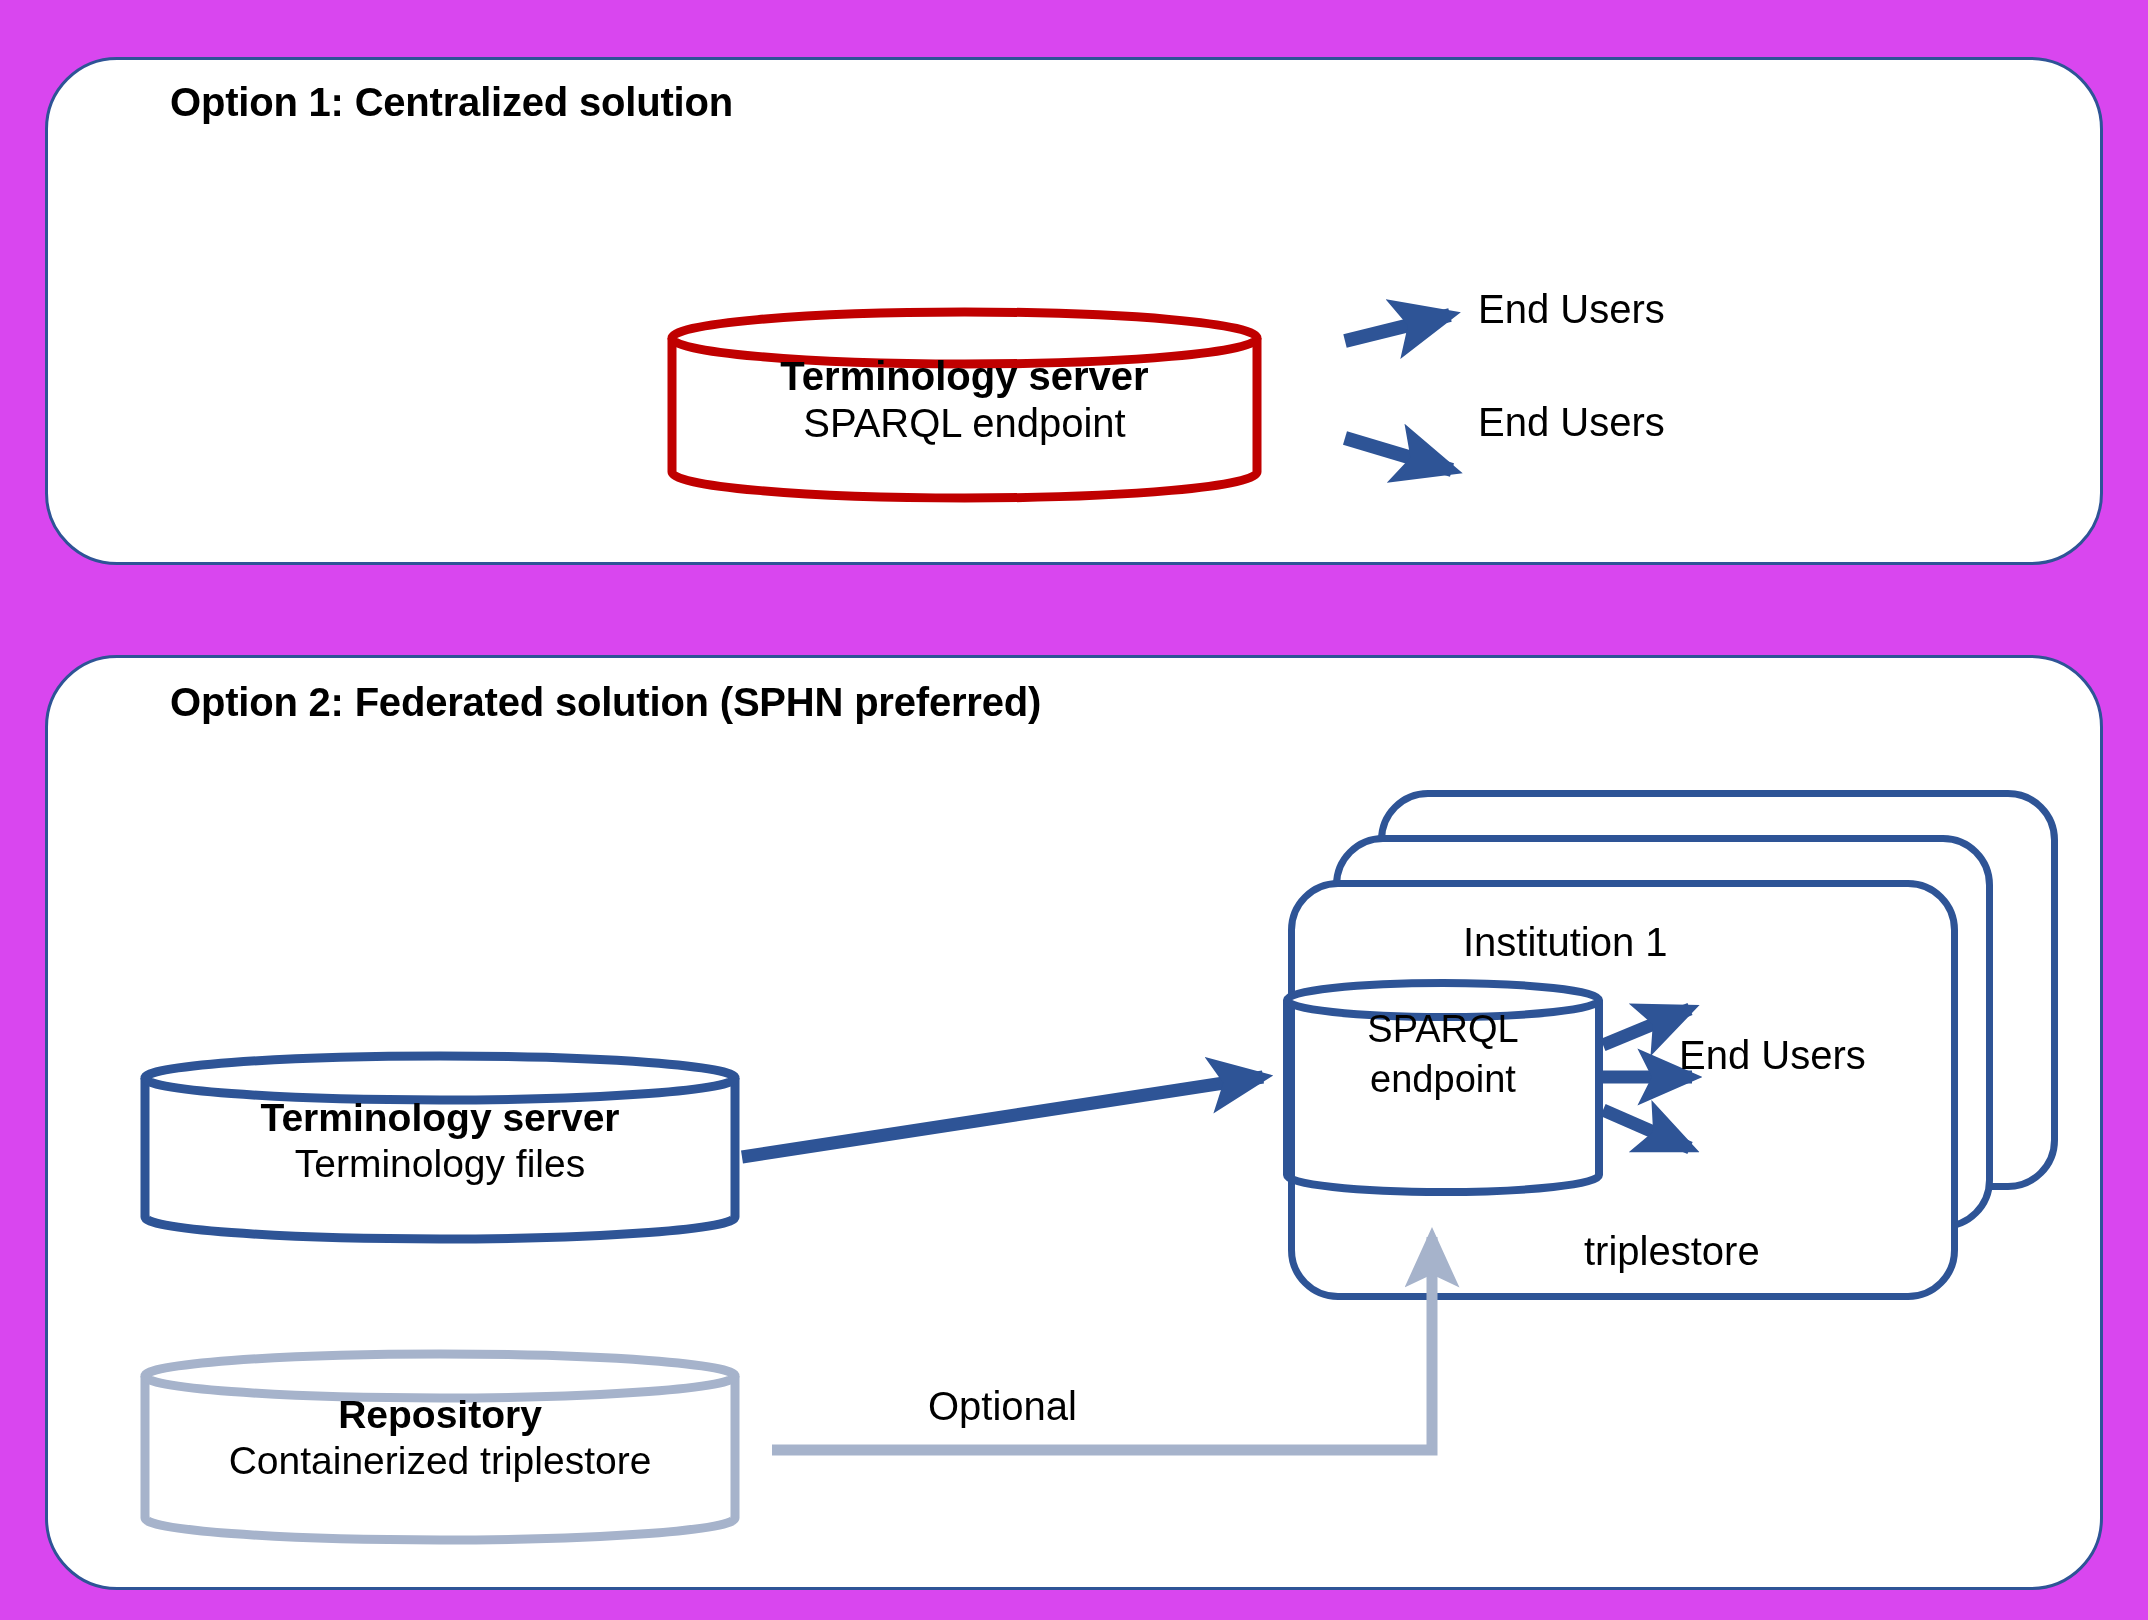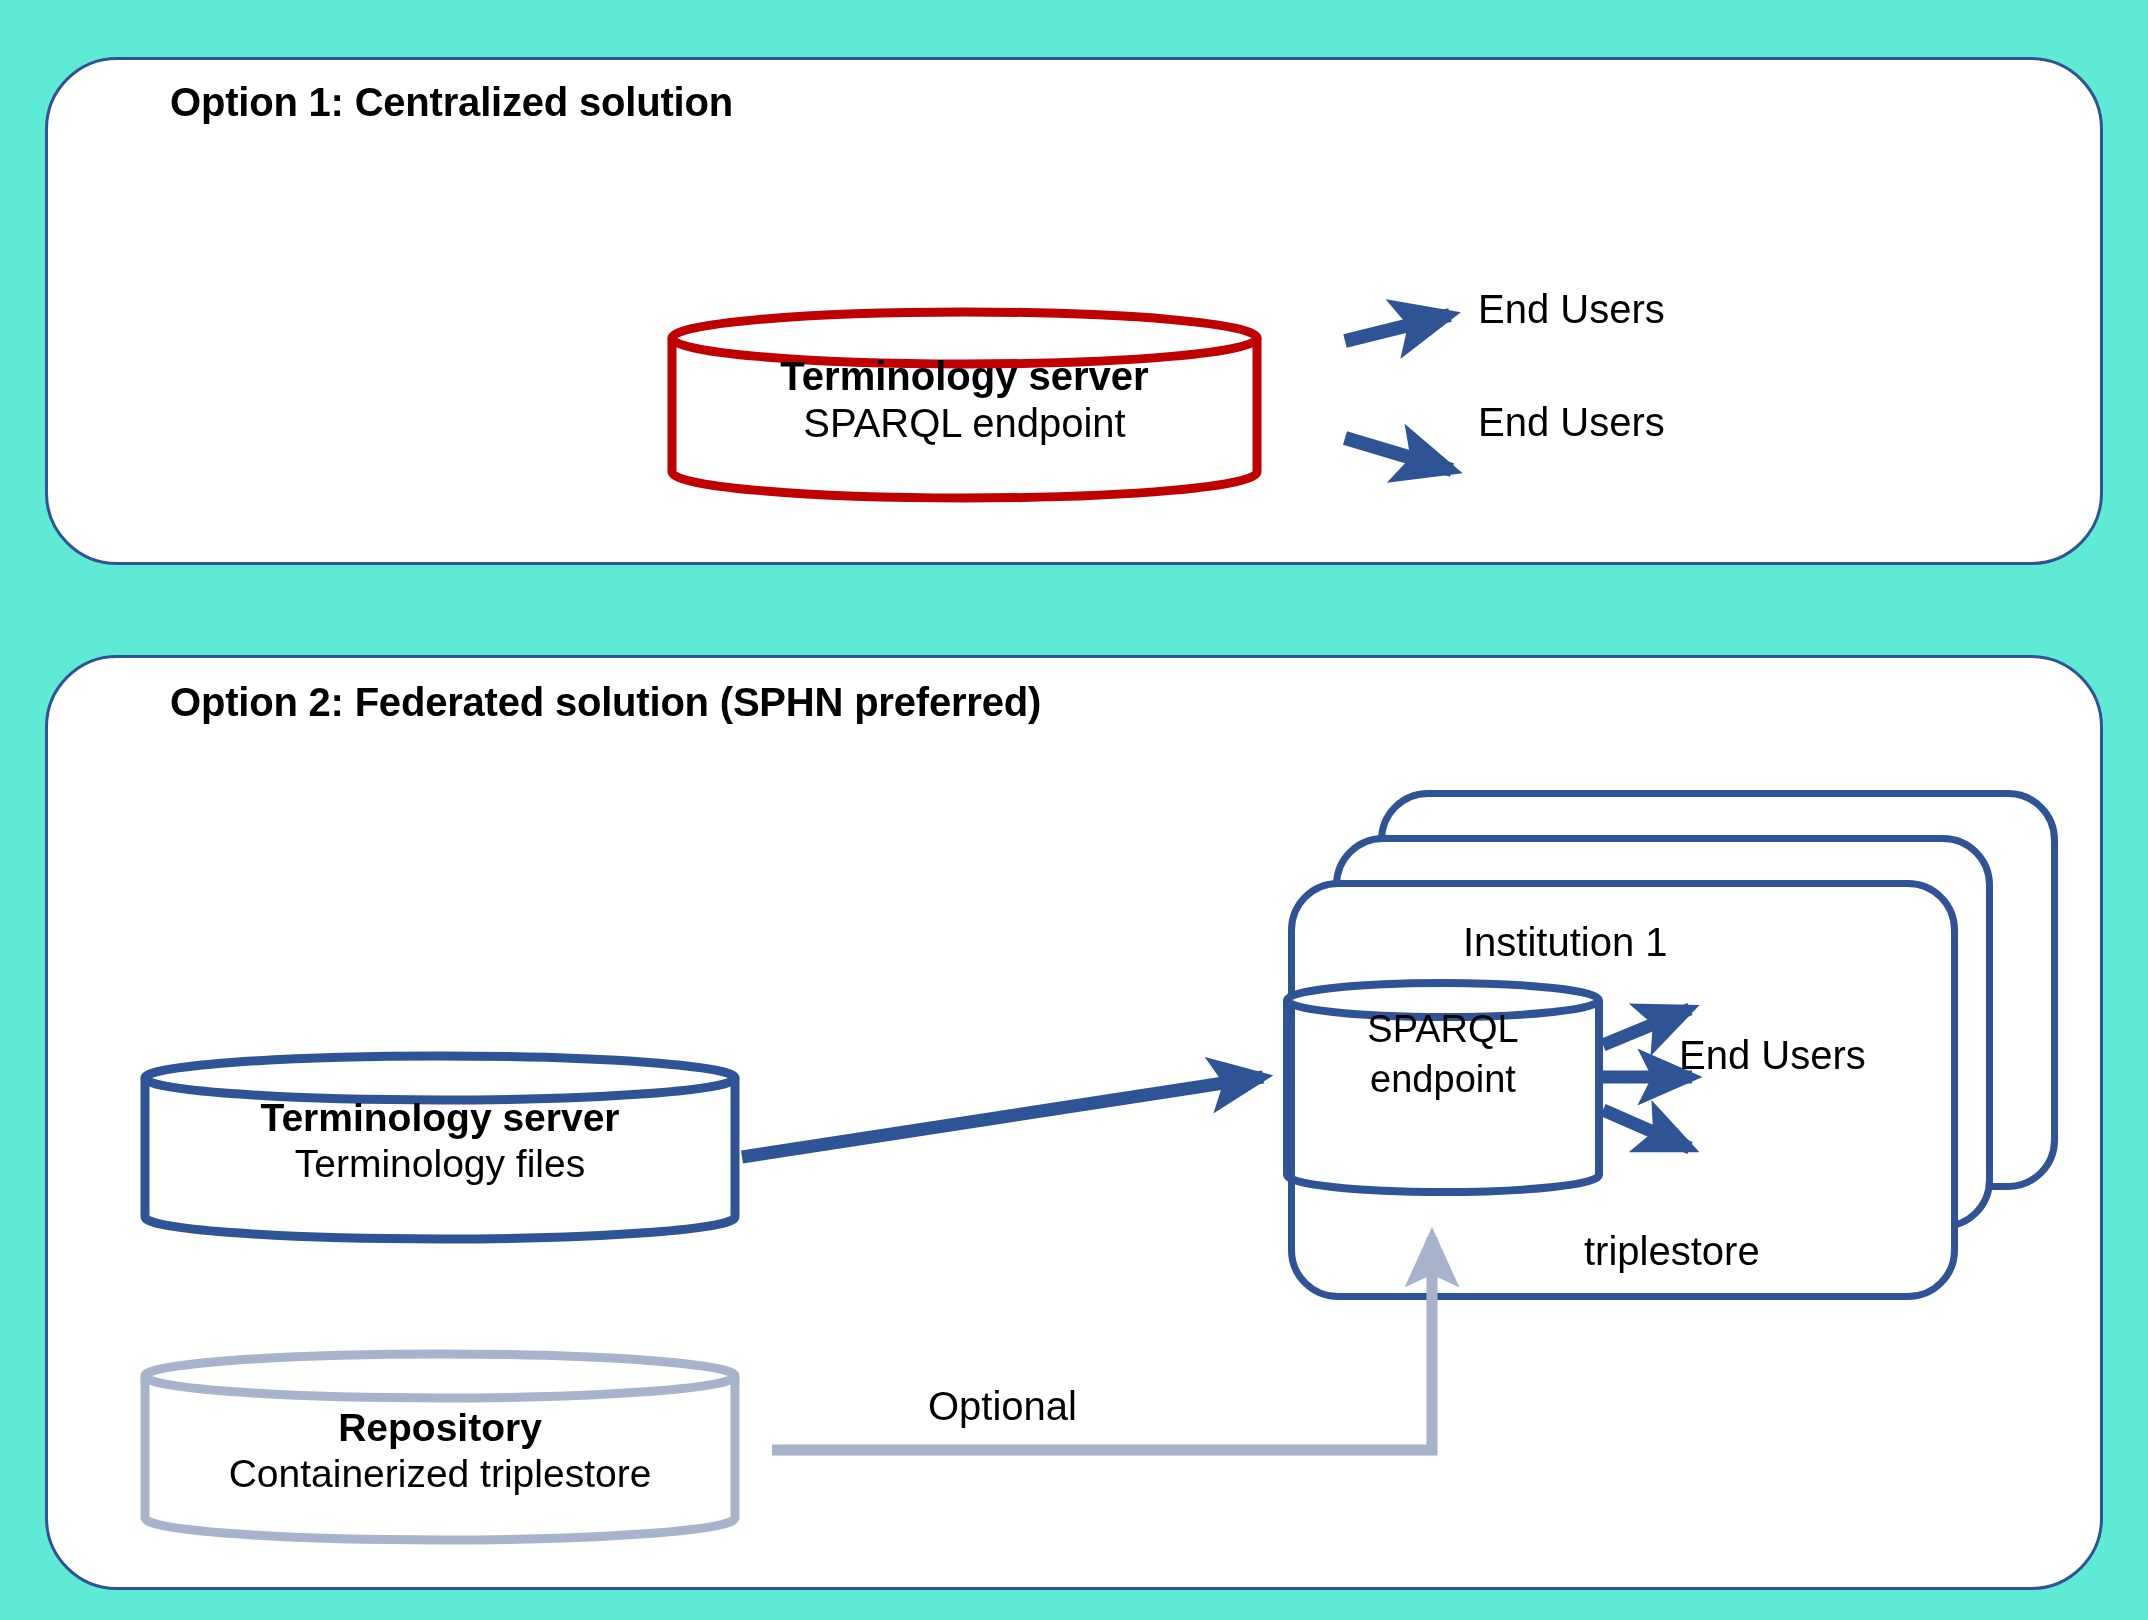--- a/index.html
+++ b/index.html
@@ -8,21 +8,21 @@
     padding: 0;
     background: #ffffff;
   }
   body {
     font-family: "Liberation Sans", sans-serif;
   }
   #canvas {
     position: relative;
     width: 2148px;
     height: 1620px;
-    background: #5eead4;
+    background: #d946ef;
     overflow: hidden;
   }
 
   
   .option-panel {
     position: absolute;
     box-sizing: border-box;
     border: 3px solid #2e5496;
     border-radius: 72px;
     background: #ffffff;
@@ -102,21 +102,20 @@
   
   #cyl-repository {
     left: 140px;
     top: 1348px;
     width: 600px;
     height: 198px;
   }
   #cyl-repository .cyl-label {
     top: 44px;
     font-size: 39px;
-    margin-top: 13px;
   }
   #cyl-repository .line-bold { font-weight: bold; }
 
   
   #cyl-localts {
     left: 1283px;
     top: 980px;
     width: 320px;
     height: 215px;
   }

